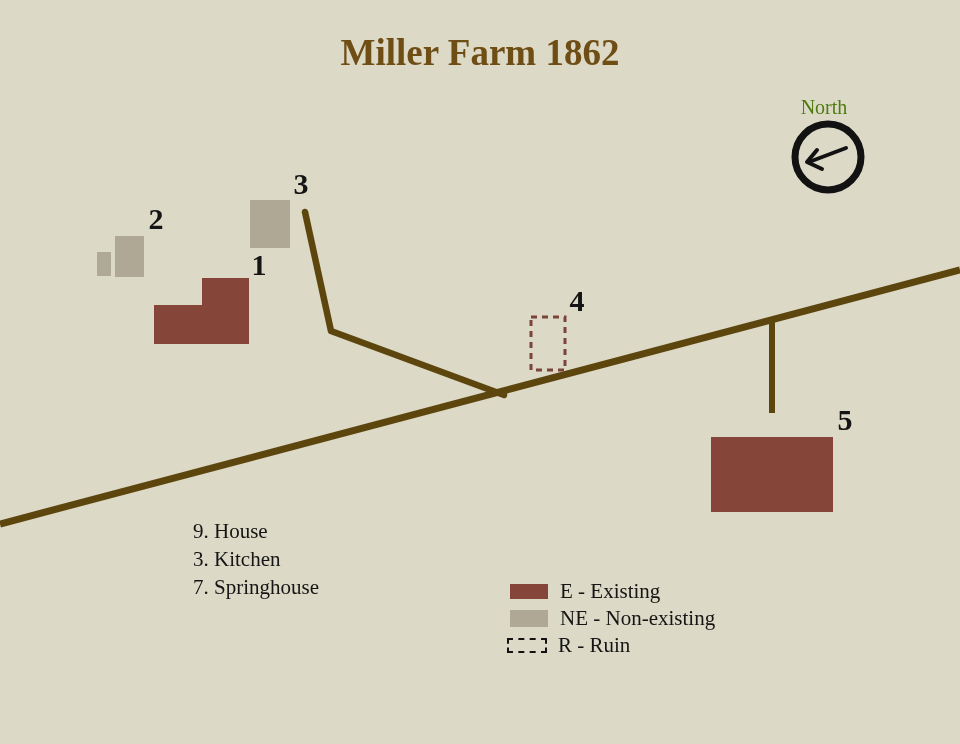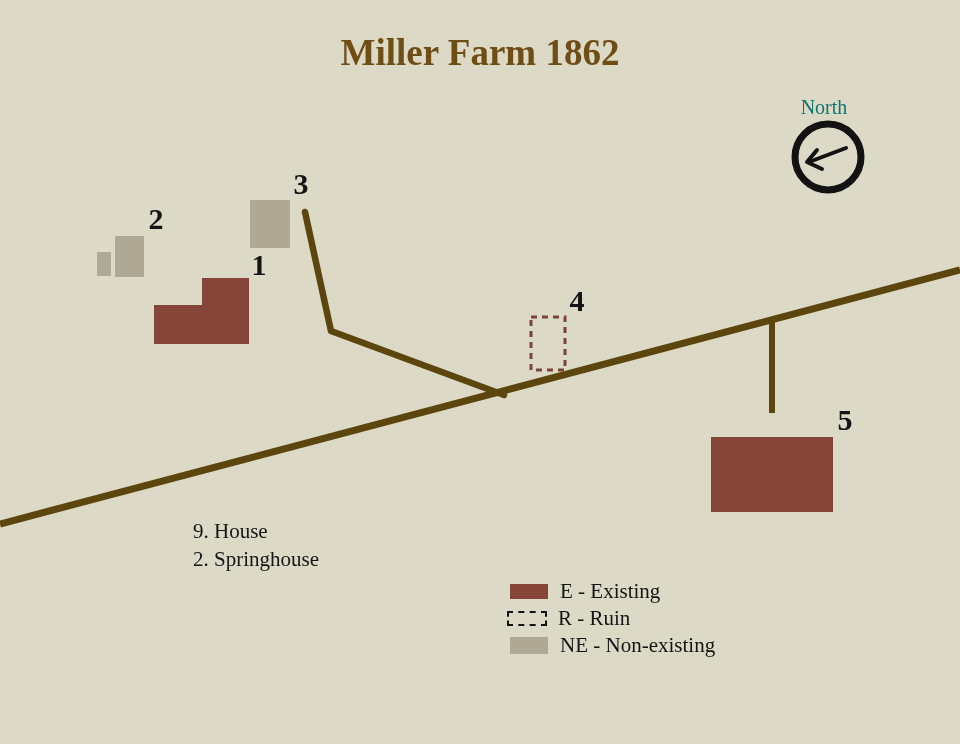--- a/index.html
+++ b/index.html
@@ -21,21 +21,21 @@
     font-weight: bold;
     color: #6F4E16;
     letter-spacing: 0px;
   }
   .north-label {
     position: absolute;
     left: 824px; top: 107px;
     transform: translate(-50%,-50%);
     font-size: 20px;
     font-weight: 500;
-    color: #0f766e;
+    color: #4d7c0f;
     white-space: nowrap;
   }
   svg.map-layer {
     position: absolute;
     left: 0; top: 0;
   }
   .num-label {
     position: absolute;
     transform: translate(-50%,-50%);
     font-size: 30px;
@@ -113,31 +113,32 @@
   </svg>
 
   <div class="num-label" style="left:259px; top:265px;">1</div>
   <div class="num-label" style="left:156px; top:219px;">2</div>
   <div class="num-label" style="left:301px; top:184px;">3</div>
   <div class="num-label" style="left:577px; top:301px;">4</div>
   <div class="num-label" style="left:845px; top:420px;">5</div>
 
   <div class="building-list">
     <div class="list-item">9. House</div>
-    <div class="list-item">2. Springhouse</div>
+    <div class="list-item">3. Kitchen</div>
+    <div class="list-item">7. Springhouse</div>
   </div>
 
   <div class="legend">
     <div class="legend-row">
       <span class="legend-swatch existing"></span>
       <span class="legend-label">E - Existing</span>
     </div>
     <div class="legend-row">
+      <span class="legend-swatch nonexisting"></span>
+      <span class="legend-label">NE - Non-existing</span>
+    </div>
+    <div class="legend-row">
       <span class="legend-swatch ruin"></span>
       <span class="legend-label">R - Ruin</span>
-    </div>
-    <div class="legend-row">
-      <span class="legend-swatch nonexisting"></span>
-      <span class="legend-label">NE - Non-existing</span>
     </div>
   </div>
 
 </div>
 
 </body></html>

